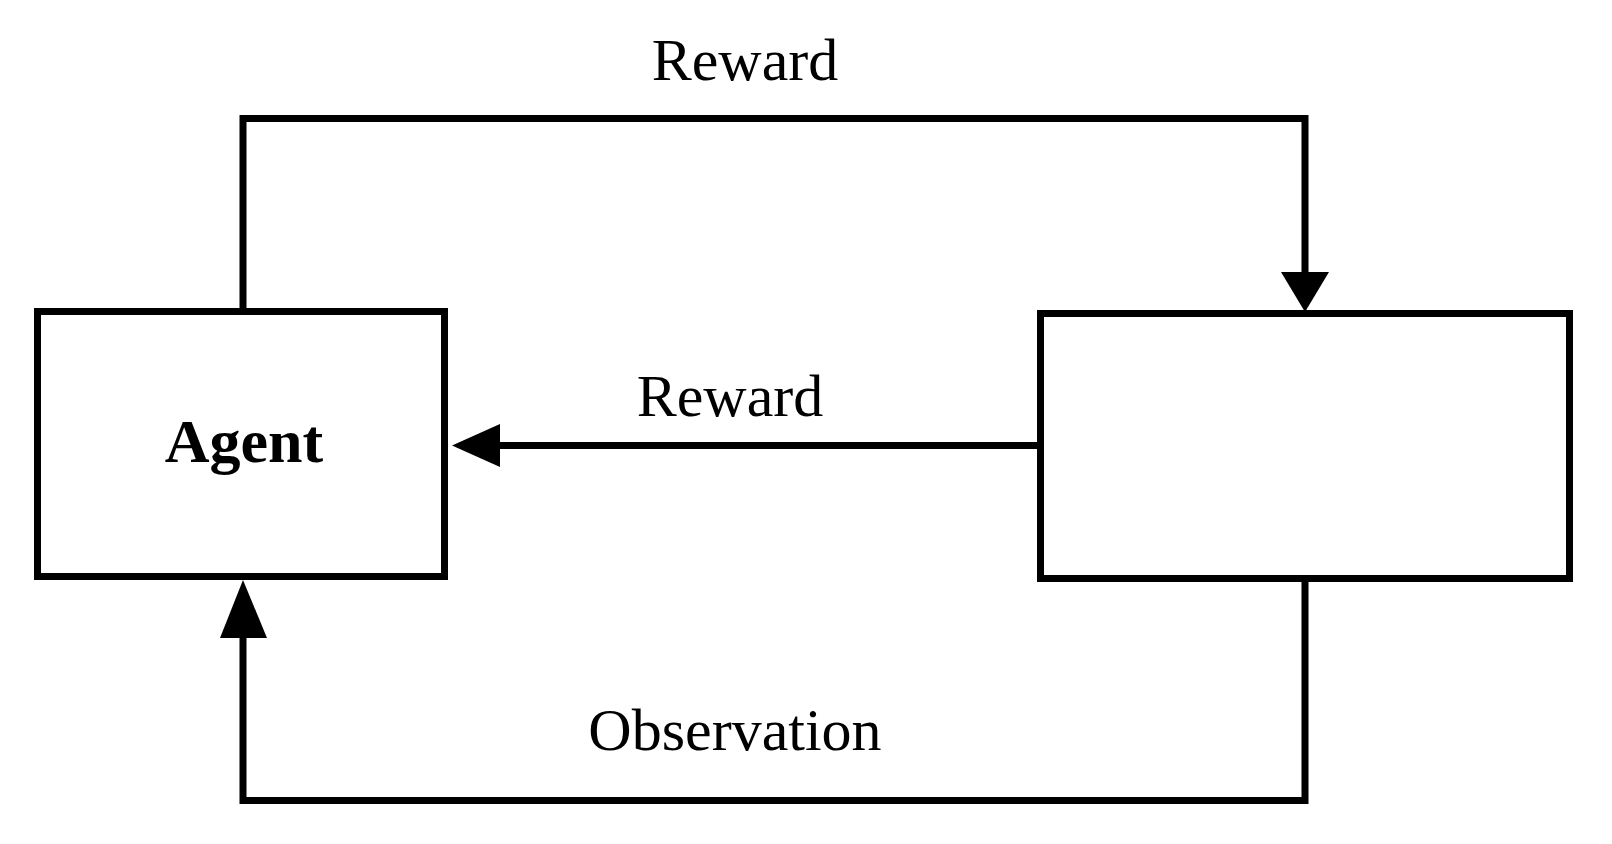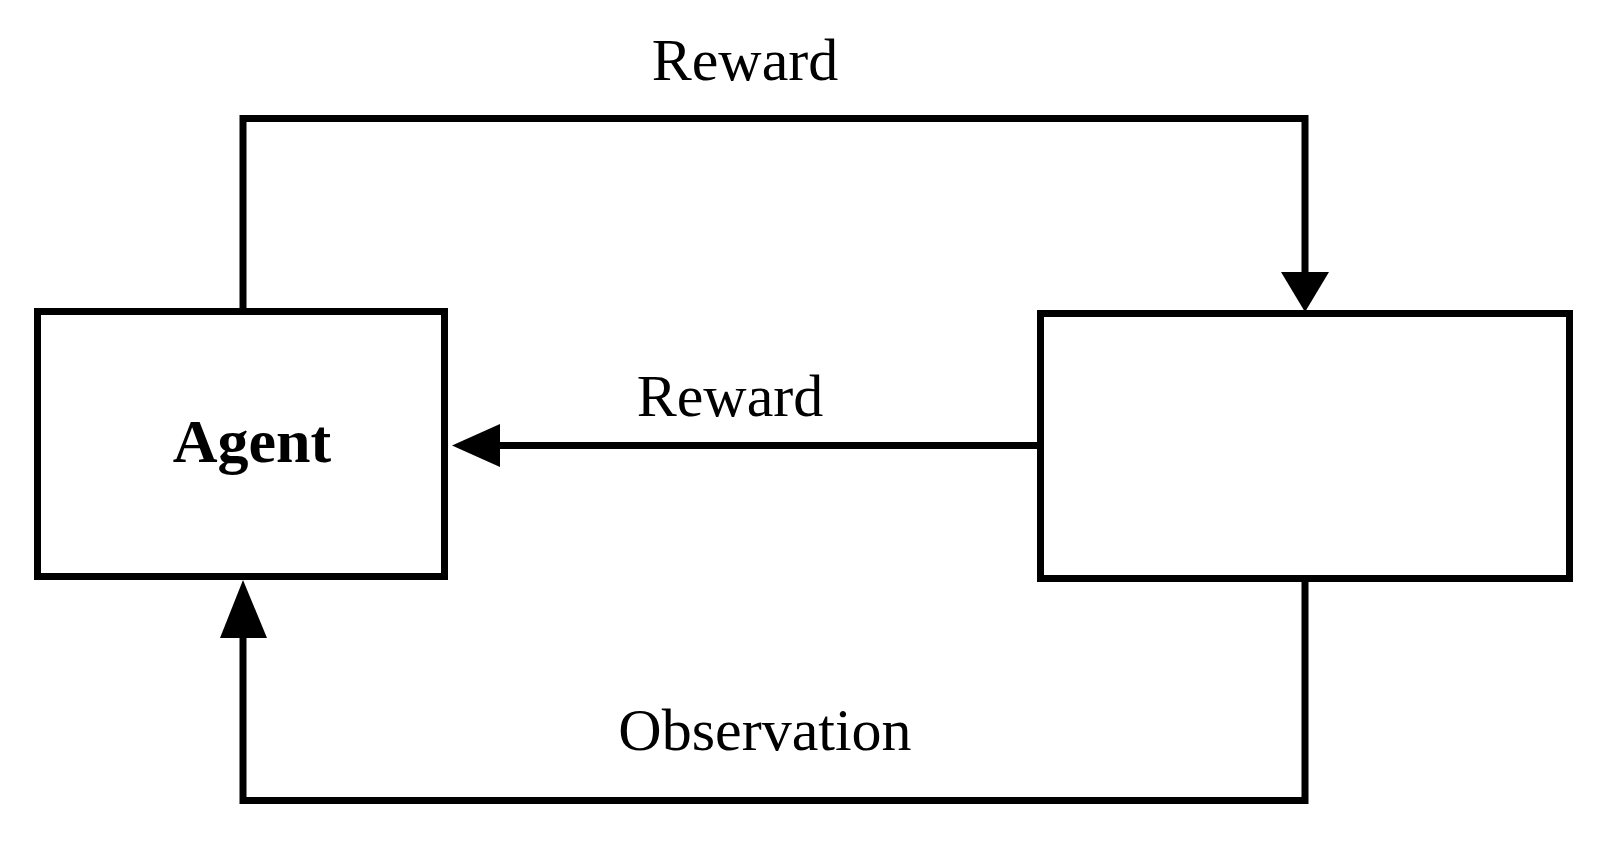--- a/index.html
+++ b/index.html
@@ -36,21 +36,21 @@
   .edge-label {
     position: absolute;
     font-family: "Liberation Serif", "DejaVu Serif", serif;
     font-weight: normal;
     color: #000000;
     white-space: nowrap;
     text-align: center;
     line-height: 1;
   }
   #agent-label {
-    left: 42px;
+    left: 34px;
     top: 410px;
     width: 420px;
     font-size: 62px;
   }
   #environment-label {
     left: 1037px;
     top: 412px;
     width: 536px;
     font-size: 62px;
   }
@@ -60,21 +60,21 @@
     width: 380px;
     font-size: 60px;
   }
   #reward-label {
     left: 600px;
     top: 366px;
     width: 260px;
     font-size: 60px;
   }
   #observation-label {
-    left: 520px;
+    left: 490px;
     top: 700px;
     width: 490px;
     font-size: 60px;
   }
 </style>
 </head>
 <body>
 
 <div id="canvas">
 

